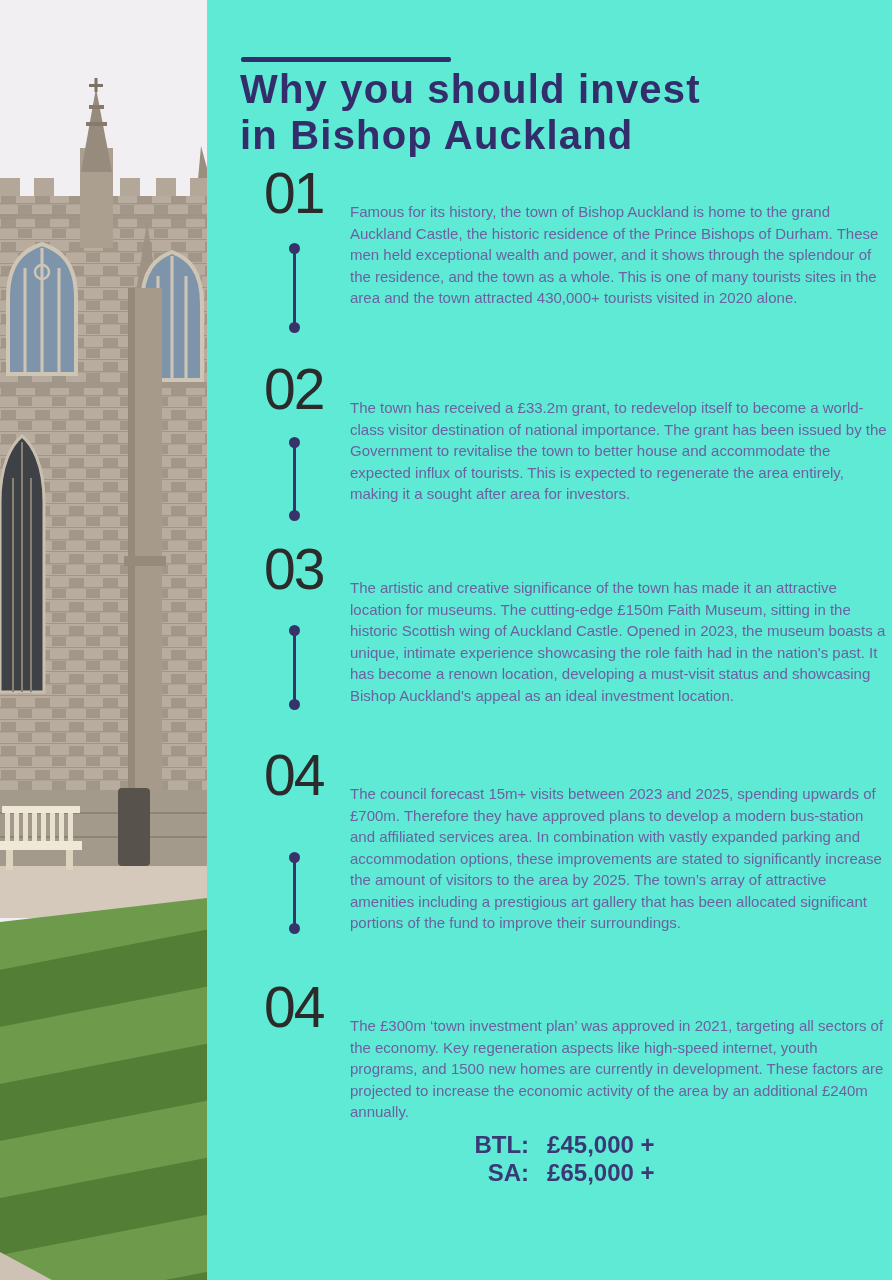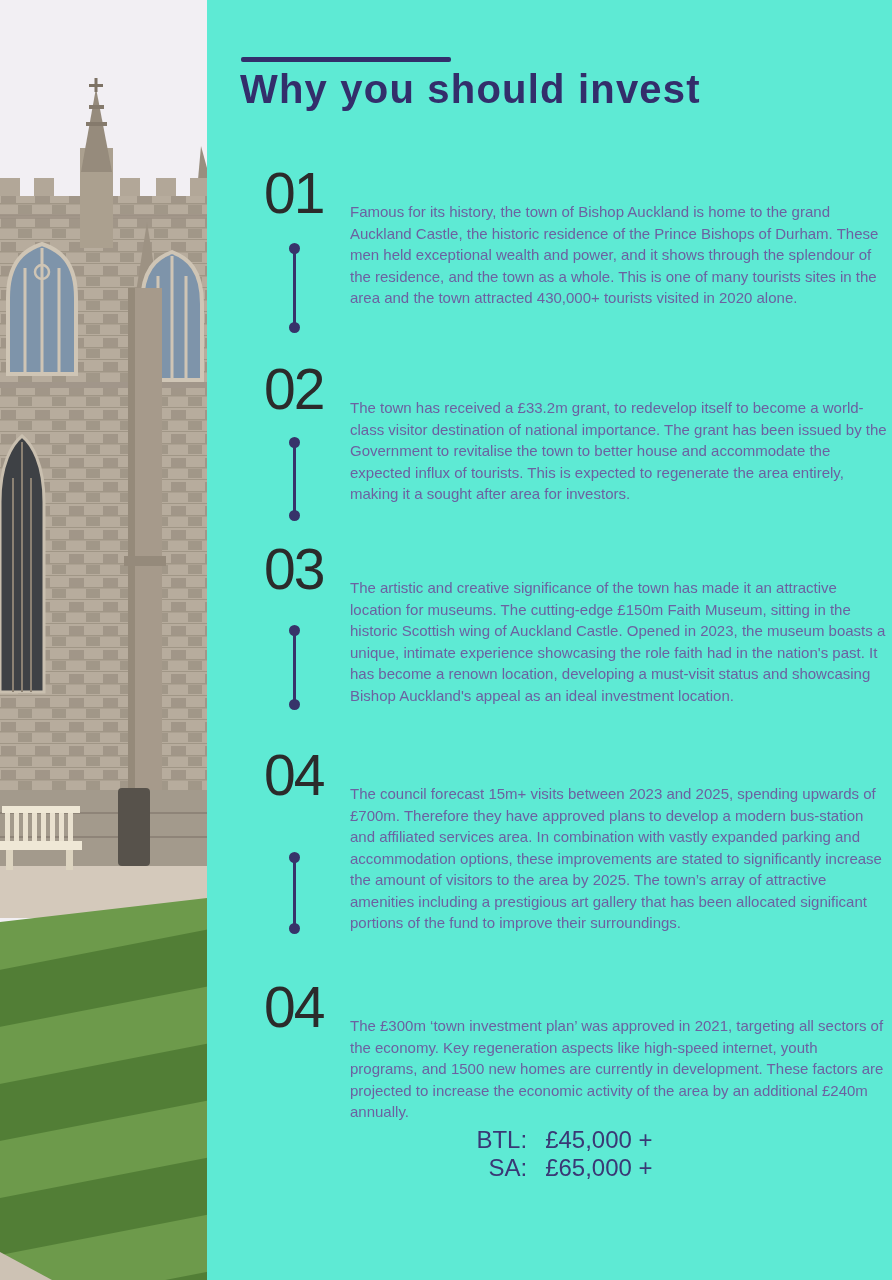--- a/index.html
+++ b/index.html
@@ -59,22 +59,22 @@
     background:#37336a;
   }
   
   .cash {
     position:absolute; left:30px; width:655px; top:1124px;
     text-align:center; color:#3a3875;
   }
   .cash-title { font-size:26px; font-weight:800; letter-spacing:0.3px; }
   .cash-rows {
     display:grid; grid-template-columns:auto auto; column-gap:18px;
-    justify-content:center; margin-top:2px;
-    font-size:24px; font-weight:400; line-height:28px;
+    justify-content:center; margin-top:7px;
+    font-size:24px; font-weight:700; line-height:28px;
   }
   .cash-label { text-align:right; }
   .cash-value { text-align:left; }
 </style>
 </head>
 <body>
 
 <div class="page">
 
   <div class="photo">
@@ -157,20 +157,21 @@
 
       <polygon points="0,922 207,898 207,1280 0,1280" fill="url(#lawnStripes)"></polygon>
       <polygon points="0,1252 52,1280 0,1280" fill="#cdc2b4"></polygon>
     </svg>
   </div>
 
   <div class="content">
     <div class="rule"></div>
     <h1 class="title">
       <span>Why you should invest</span><br>
+      <span>in Bishop Auckland</span>
     </h1>
 
     <div class="items" id="items">
   <div class="item">
     <div class="num">01</div>
     <div class="connector">
       <div class="line"></div>
     </div>
     <div class="text">Famous for its history, the town of Bishop Auckland is home to the grand Auckland Castle, the historic residence of the Prince Bishops of Durham. These men held exceptional wealth and power, and it shows through the splendour of the residence, and the town as a whole. This is one of many tourists sites in the area and the town attracted 430,000+ tourists visited in 2020 alone.</div>
   </div>

